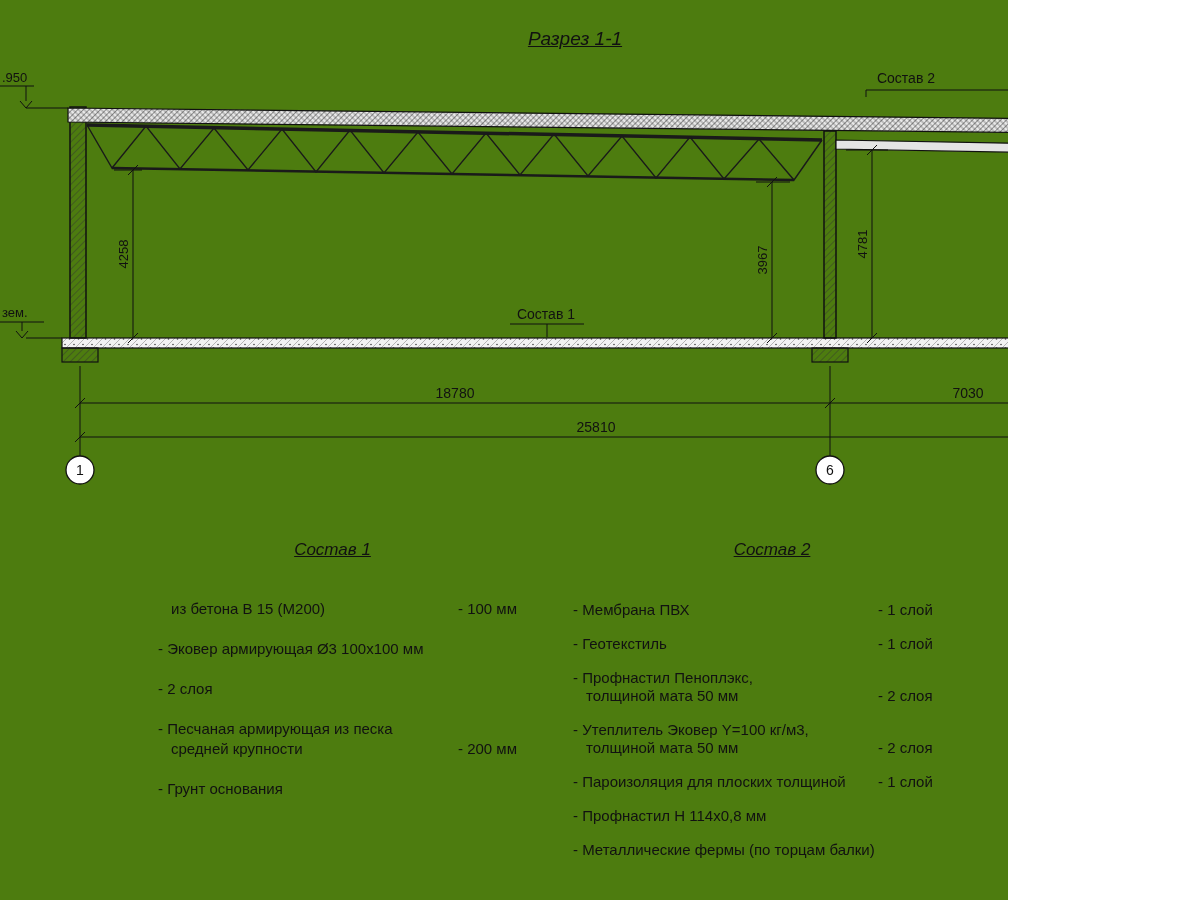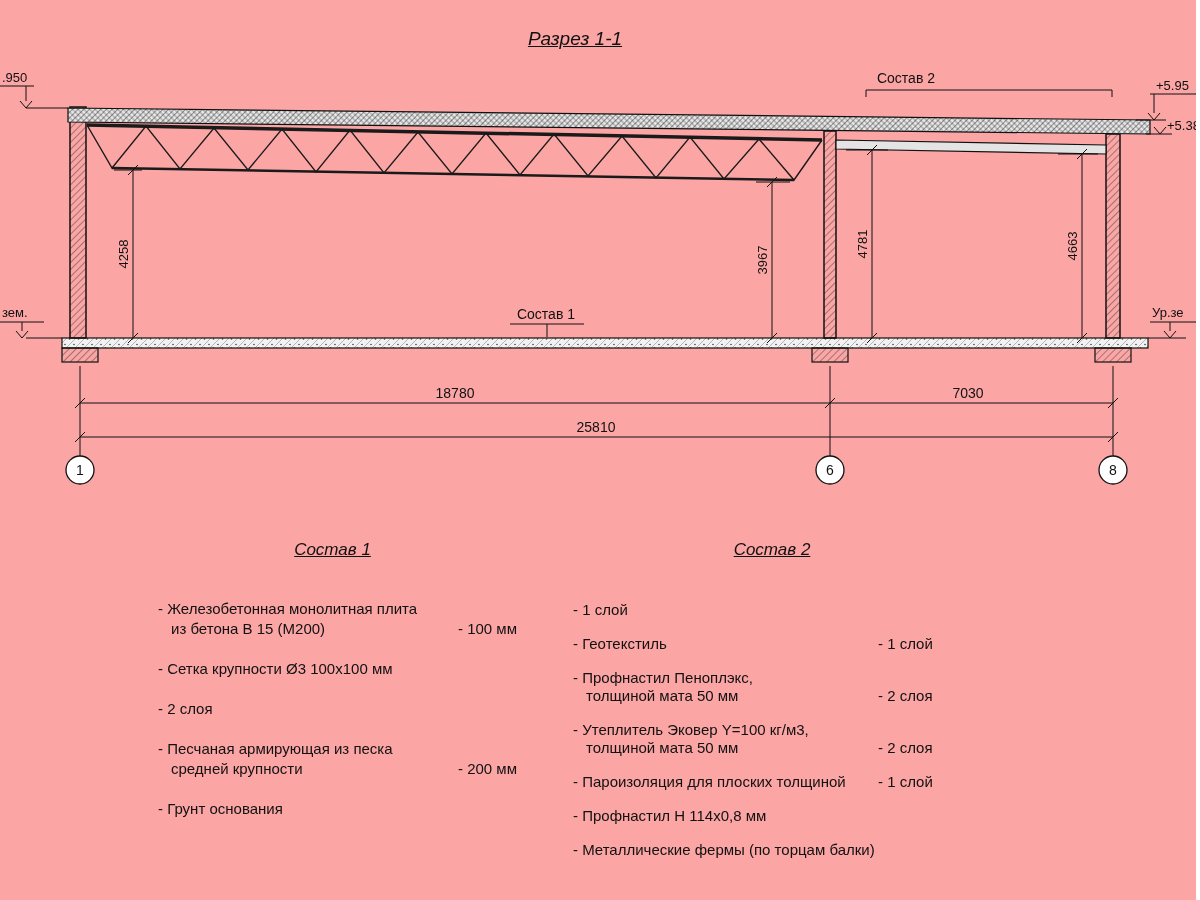--- a/index.html
+++ b/index.html
@@ -1,18 +1,18 @@
 <!DOCTYPE html>
 <html><head>
 <meta charset="utf-8">
 <style>
   * { margin:0; padding:0; box-sizing:border-box; }
   html,body { background:#ffffff; }
   .sheet {
-    position:relative; width:1196px; height:900px; background:#fca5a5;
+    position:relative; width:1008px; height:900px; background:#4d7c0f;
     font-family:"Liberation Sans","DejaVu Sans",sans-serif; color:#111;
     overflow:hidden;
   }
   .title {
     position:absolute; left:475px; top:28px; width:200px; text-align:center;
     font-size:19px; font-style:italic; text-decoration:underline; color:#111;
   }
   .drawing { position:absolute; left:0; top:0; }
   svg text { font-family:"Liberation Sans","DejaVu Sans",sans-serif; fill:#111; }
   .spec-heading {
@@ -203,28 +203,27 @@
       <text x="830" y="475" font-size="14" text-anchor="middle" stroke="none">6</text>
       <text x="1113" y="475" font-size="14" text-anchor="middle" stroke="none">8</text>
     </g>
   </svg>
 
   <div class="spec-heading" style="left:285px; top:540px; width:95px;">Состав 1</div>
 
   <div class="spec spec1-list" style="left:158px; top:599px; width:420px;">
     <div class="row">
       <div class="txt">
-        <div class="l1">- Железобетонная  монолитная плита</div>
         <div class="l2">из бетона В 15 (М200)</div>
       </div>
       <div class="val">- 100 мм</div>
     </div>
     <div class="row">
       <div class="txt">
-        <div class="l1">- Сетка крупности Ø3 100х100 мм</div>
+        <div class="l1">- Эковер армирующая Ø3 100х100 мм</div>
         <div class="l2"></div>
       </div>
       <div class="val"></div>
     </div>
     <div class="row">
       <div class="val">- 2 слоя</div>
     </div>
     <div class="row">
       <div class="txt">
         <div class="l1">- Песчаная армирующая из песка</div>
@@ -238,20 +237,24 @@
         <div class="l2"></div>
       </div>
       <div class="val"></div>
     </div>
   </div>
 
   <div class="spec-heading" style="left:722px; top:540px; width:100px;">Состав 2</div>
 
   <div class="spec spec2-list" style="left:573px; top:601px; width:440px;">
     <div class="row">
+      <div class="txt">
+        <div class="l1">- Мембрана ПВХ</div>
+        <div class="l2"></div>
+      </div>
       <div class="val">- 1 слой</div>
     </div>
     <div class="row">
       <div class="txt">
         <div class="l1">- Геотекстиль</div>
         <div class="l2"></div>
       </div>
       <div class="val">- 1 слой</div>
     </div>
     <div class="row">

